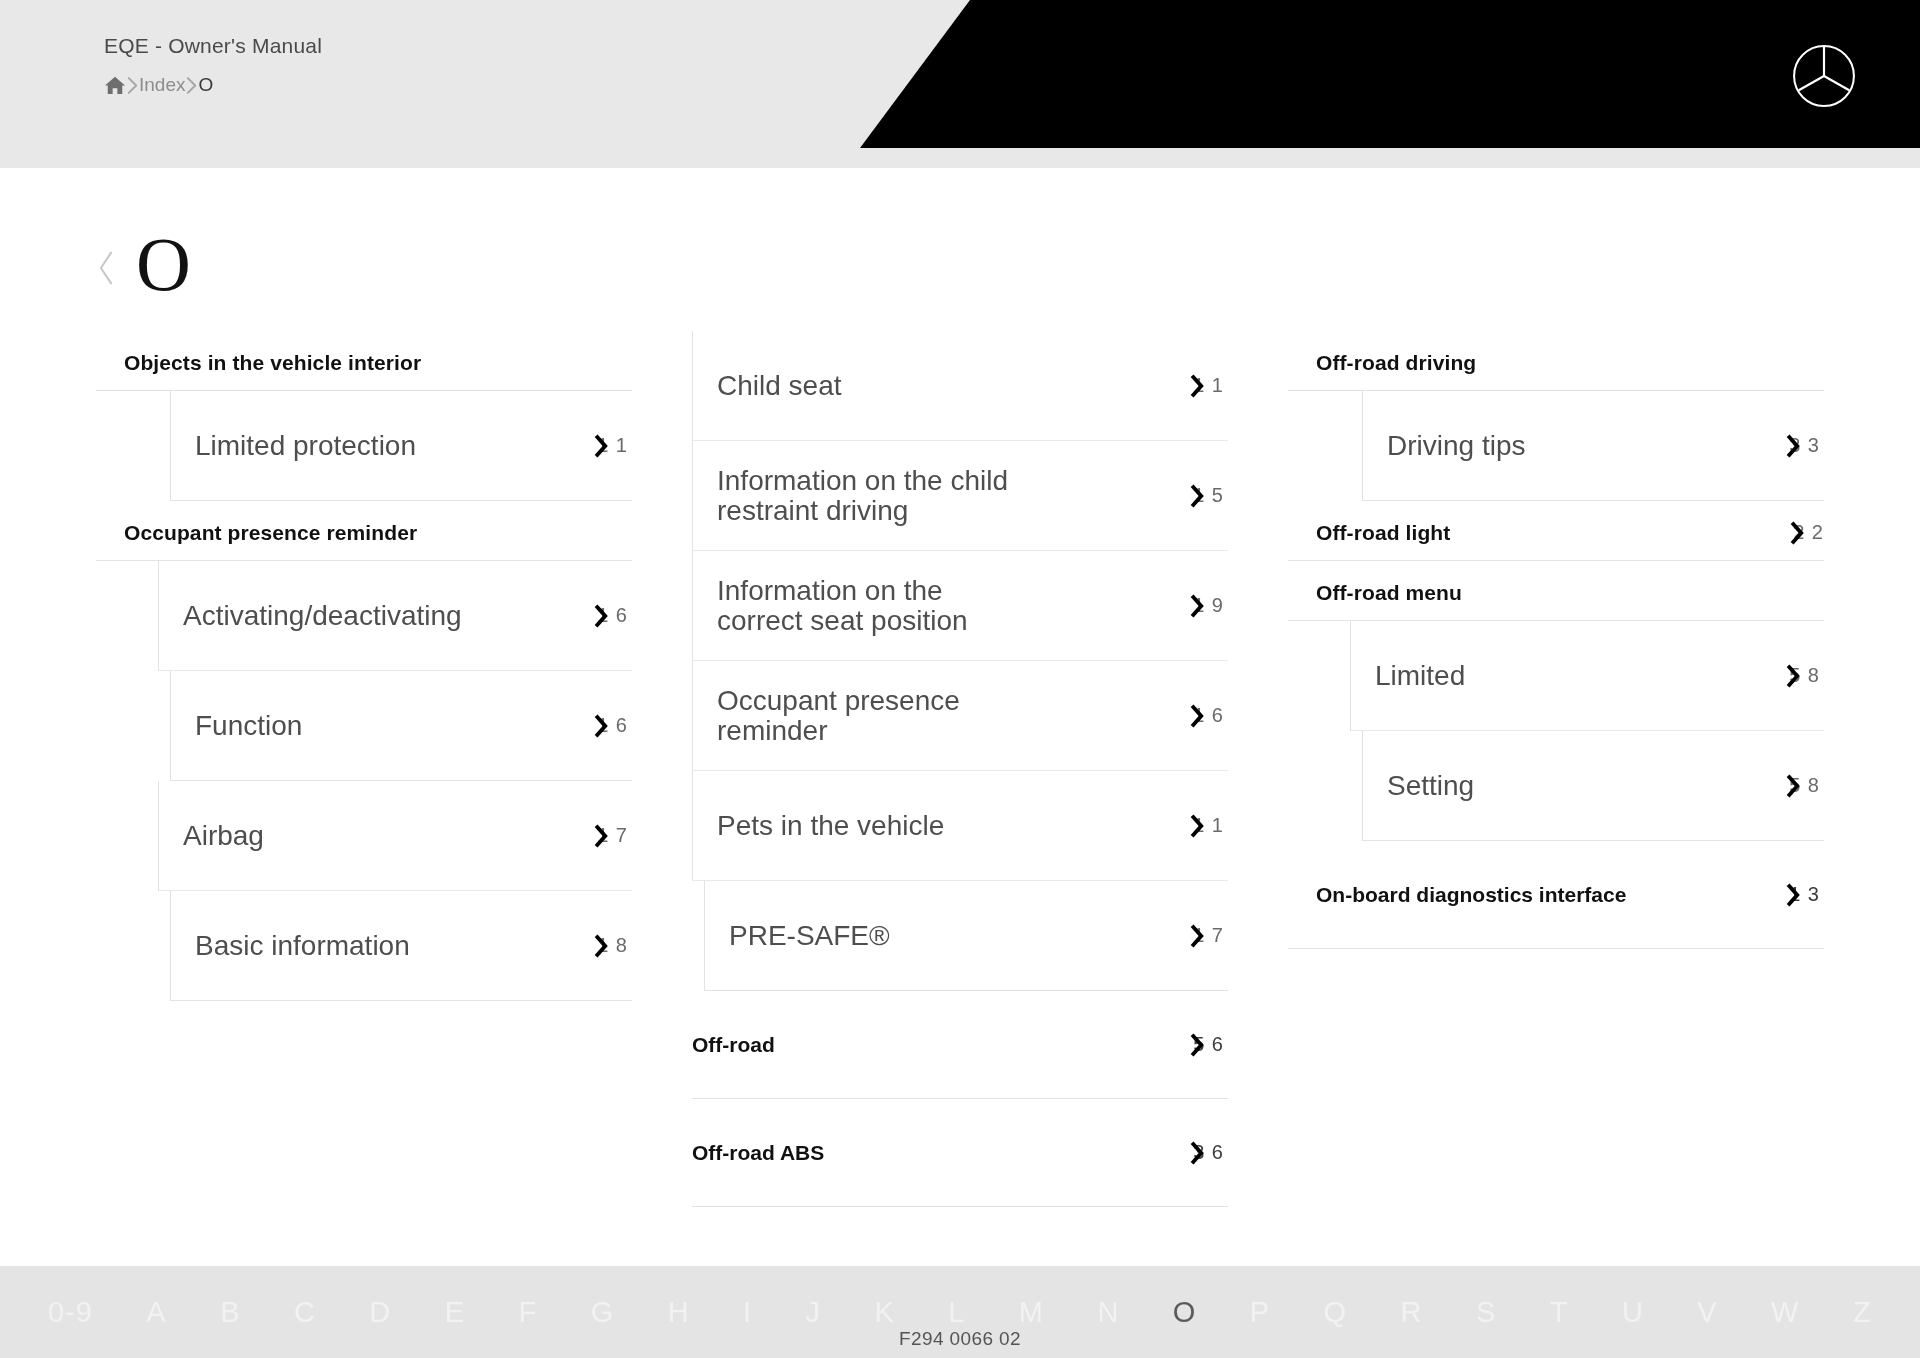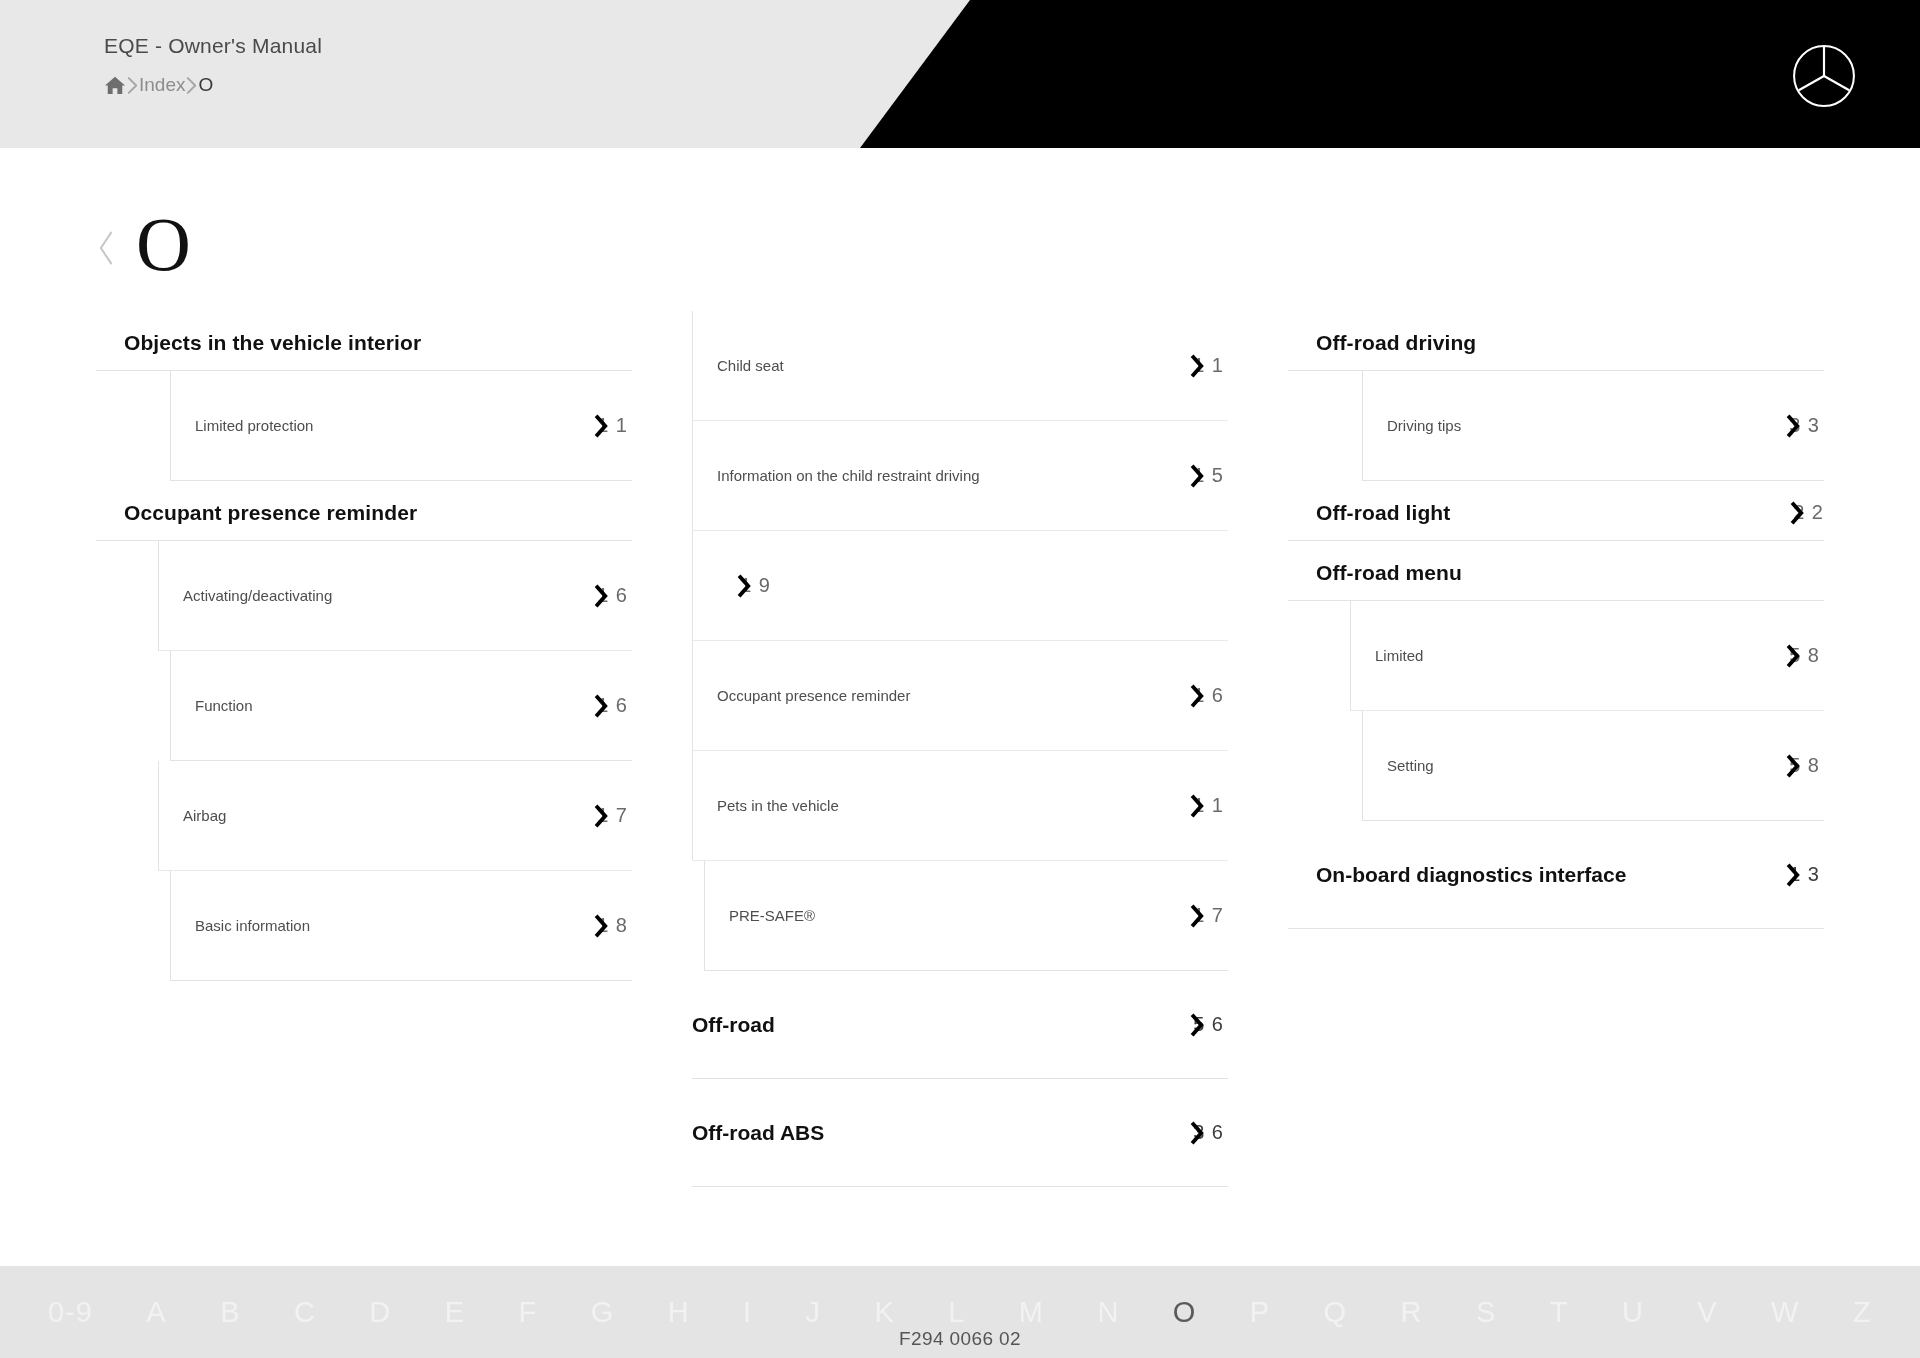--- a/index.html
+++ b/index.html
@@ -6,21 +6,21 @@
   html, body {
     width: 1920px; height: 1358px;
     background: #ffffff;
     font-family: "Liberation Sans", sans-serif;
     overflow: hidden;
   }
 
   
   .header {
     position: relative;
-    width: 1920px; height: 148px;
+    width: 1920px; height: 168px;
     background: #e8e8e8;
     overflow: hidden;
   }
   .header-diagonal {
     position: absolute;
     top: 0; right: 0;
     width: 1060px; height: 148px;
     background: #000000;
     clip-path: polygon(110px 0, 1060px 0, 1060px 148px, 0 148px);
   }
@@ -108,21 +108,21 @@
     display: flex;
     align-items: center;
     justify-content: space-between;
     min-height: 110px;
     border-left: 1px solid #e3e3e3;
     border-bottom: 1px solid #e9e9e9;
     padding: 14px 4px 14px 24px;
   }
   .sub-row.last { border-bottom: 1px solid #e3e3e3; margin-left: 12px; }
   .sub-label {
-    font-size: 15px;
+    font-size: 28px;
     color: #4e4e4e;
     font-weight: 400;
     line-height: 30px;
     padding-right: 26px;
     max-width: 330px;
   }
 
   
   .top-row {
     display: flex;
@@ -327,20 +327,21 @@
       <div class="sub-row">
         <span class="sub-label">Information on the child restraint driving</span>
         <span class="pageref">
           <span class="digits">1 5</span>
           <svg class="chev" viewBox="0 0 14 22">
               <path d="M3 2 L11 11 L3 20" fill="none" stroke="#000" stroke-width="3.4"></path>
             </svg>
         </span>
       </div>
       <div class="sub-row">
+        <span class="sub-label">Information on the correct seat position</span>
         <span class="pageref">
           <span class="digits">1 9</span>
           <svg class="chev" viewBox="0 0 14 22">
               <path d="M3 2 L11 11 L3 20" fill="none" stroke="#000" stroke-width="3.4"></path>
             </svg>
         </span>
       </div>
       <div class="sub-row">
         <span class="sub-label">Occupant presence reminder</span>
         <span class="pageref">

